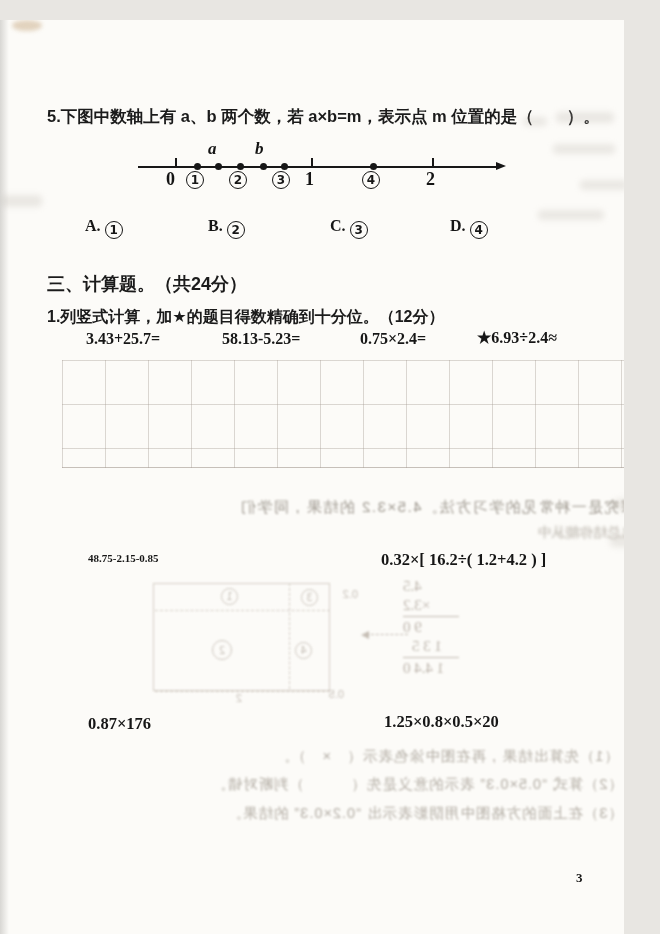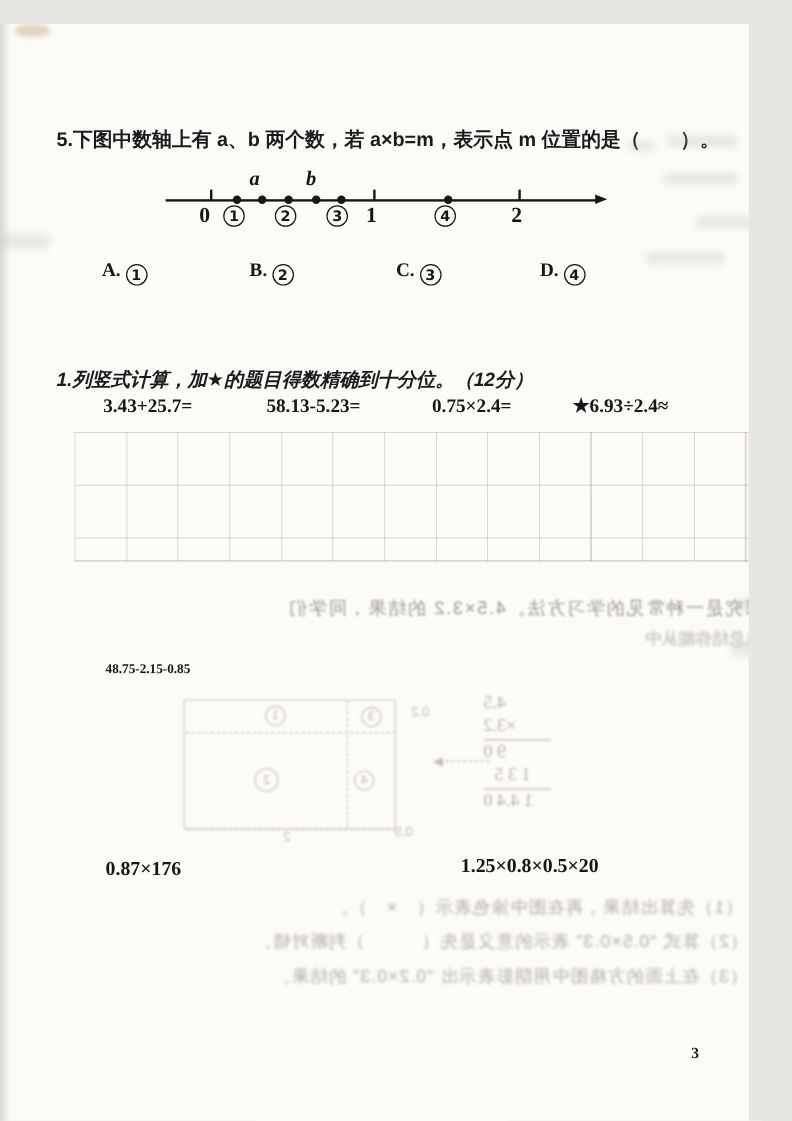--- a/index.html
+++ b/index.html
@@ -84,34 +84,36 @@
   </div>
   <div class="abs math" style="left:330px;top:197px;font-size:16px;">
     <span>C.</span>
     <span class="circ">3</span>
   </div>
   <div class="abs math" style="left:450px;top:197px;font-size:16px;">
     <span>D.</span>
     <span class="circ">4</span>
   </div>
 
+  <div class="abs cn" style="left:47px;top:252px;font-size:18px;font-weight:700;">三、计算题。（共24分）</div>
 
-  <div class="abs cn" style="left:47px;top:287px;font-size:16px;font-style:italic;">1.列竖式计算，加★的题目得数精确到十分位。（12分）</div>
+  <div class="abs cn" style="left:47px;top:287px;font-size:16px;">1.列竖式计算，加★的题目得数精确到十分位。（12分）</div>
   <div class="abs math" style="left:86px;top:310px;font-size:16px;">3.43+25.7=</div>
   <div class="abs math" style="left:222px;top:310px;font-size:16px;">58.13-5.23=</div>
   <div class="abs math" style="left:360px;top:310px;font-size:16px;">0.75×2.4=</div>
   <div class="abs math" style="left:477px;top:308px;font-size:16px;">★6.93÷2.4≈</div>
 
   <div class="grid"></div>
 
   <div class="ghost" style="left:58px;top:478px;width:578px;font-size:15px;letter-spacing:1.5px;color:#9d978e;">探究是一种常见的学习方法。4.5×3.2 的结果，同学们</div>
 
   <div class="ghost" style="left:430px;top:504px;width:205px;font-size:14px;color:#b4aea5;filter:blur(1.5px);">出总结你能从中</div>
 
   <div class="abs math" style="left:88px;top:532px;font-size:11px;">48.75-2.15-0.85</div>
+  <div class="abs math" style="left:381px;top:530px;font-size:16.5px;">0.32×[ 16.2÷( 1.2+4.2 ) ]</div>
 
   <div class="ghost" style="left:145px;top:560px;width:215px;height:122px;filter:blur(1px);opacity:.85;">
     <div style="position:absolute;left:30px;top:3px;width:175px;height:106px;border:1px solid #ccc4bb;"></div>
     <div style="position:absolute;left:70px;top:3px;height:106px;border-left:1px dashed #ccc4bb;"></div>
     <div style="position:absolute;left:30px;top:30px;width:175px;border-top:1px dashed #ccc4bb;"></div>
     <div style="position:absolute;left:30px;top:111px;width:175px;border-top:1px dashed #ccc4bb;"></div>
     <span class="gcirc" style="position:absolute;left:42px;top:9px;">3</span>
     <span class="gcirc" style="position:absolute;left:122px;top:8px;">1</span>
     <span class="gcirc" style="position:absolute;left:48px;top:62px;">4</span>
     <span class="gcirc" style="position:absolute;left:128px;top:60px;width:18px;height:18px;">2</span>

